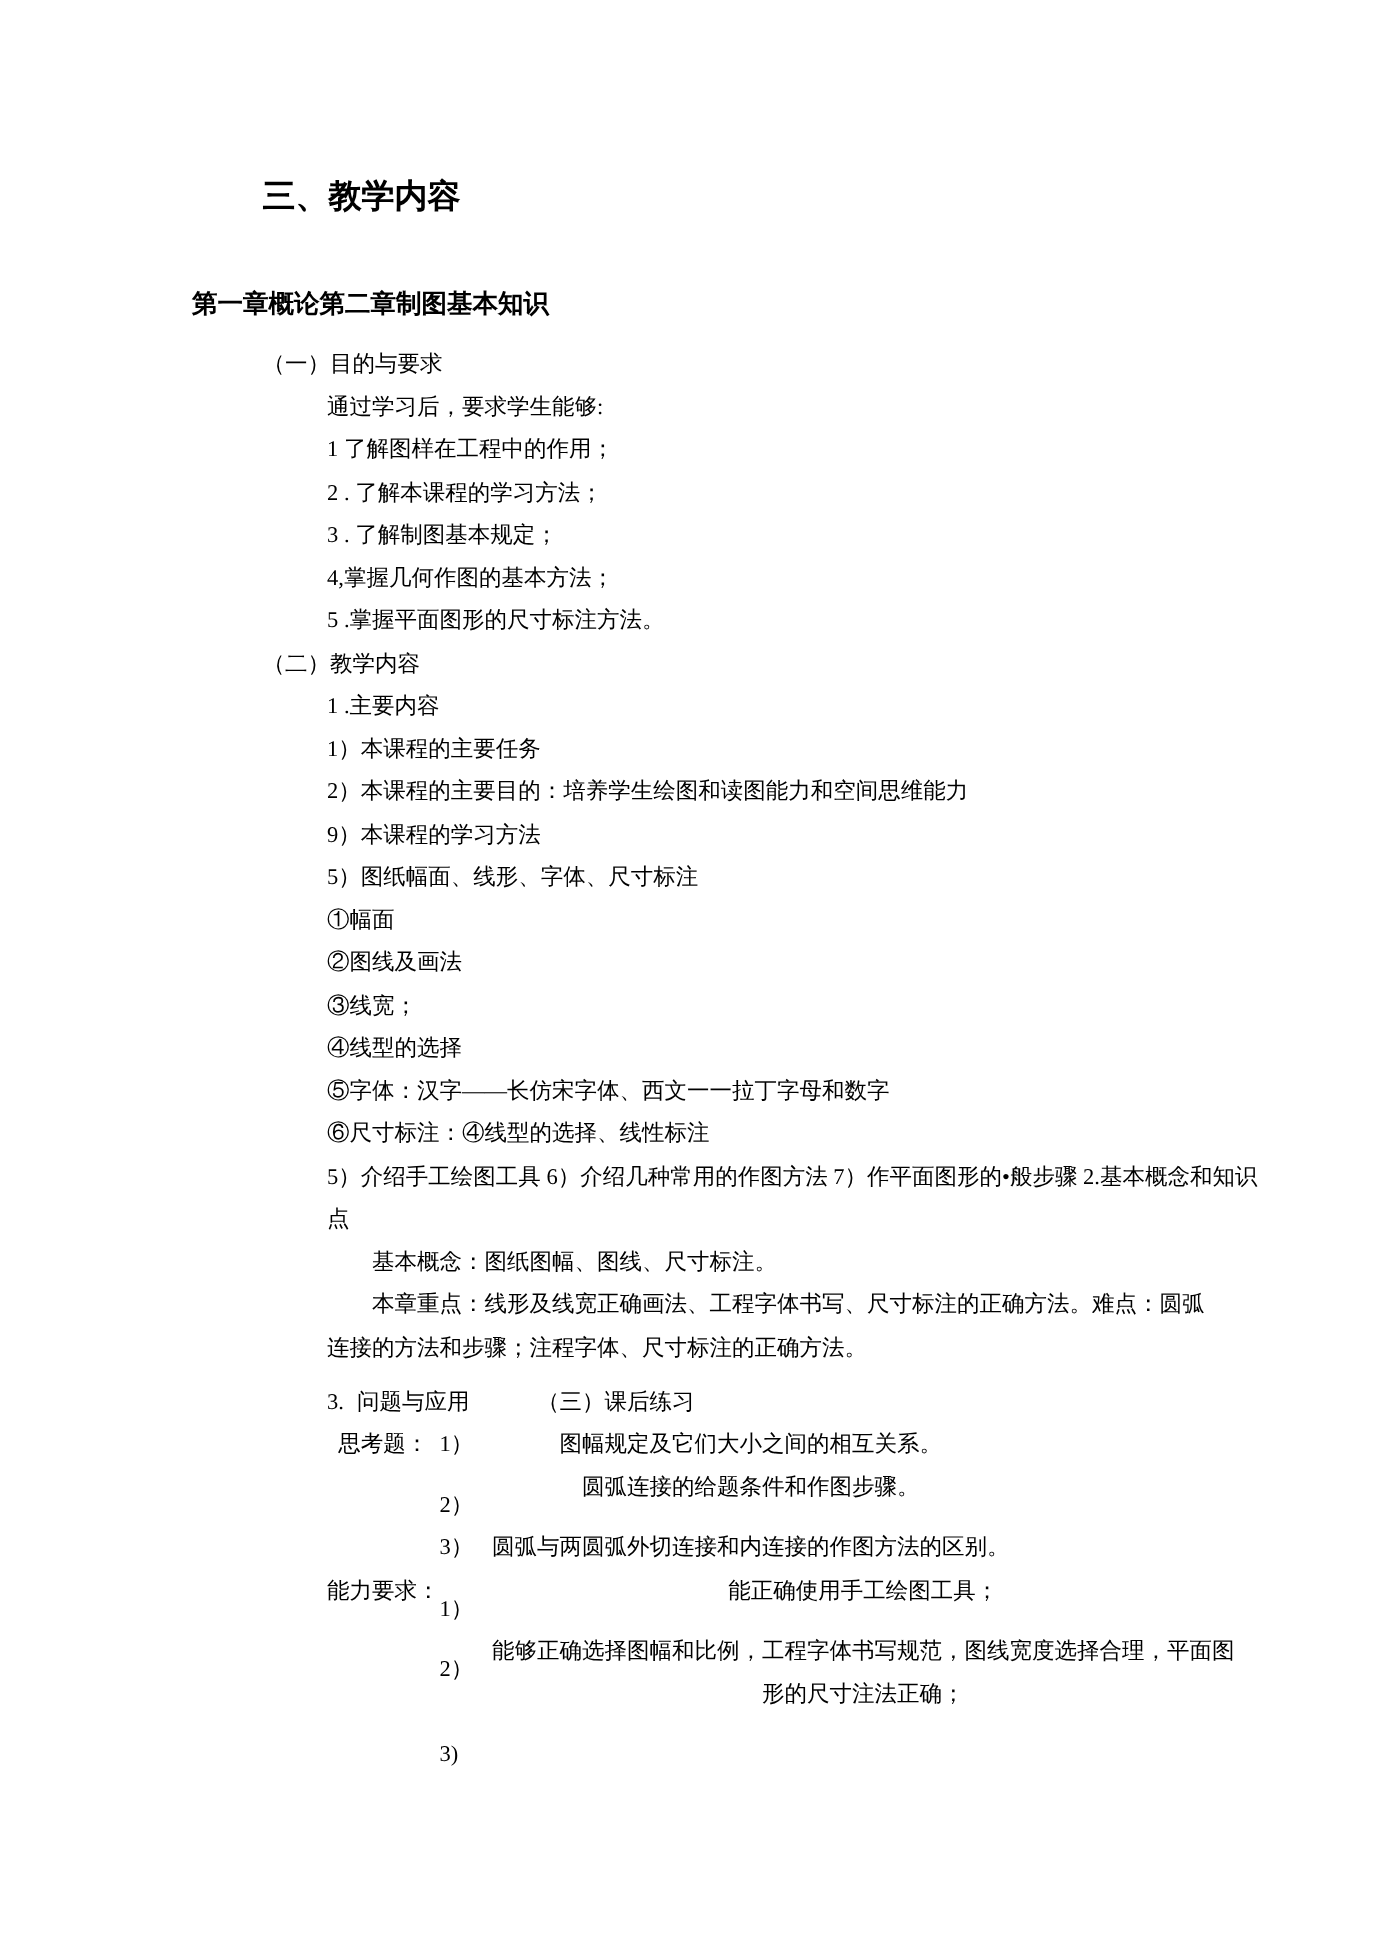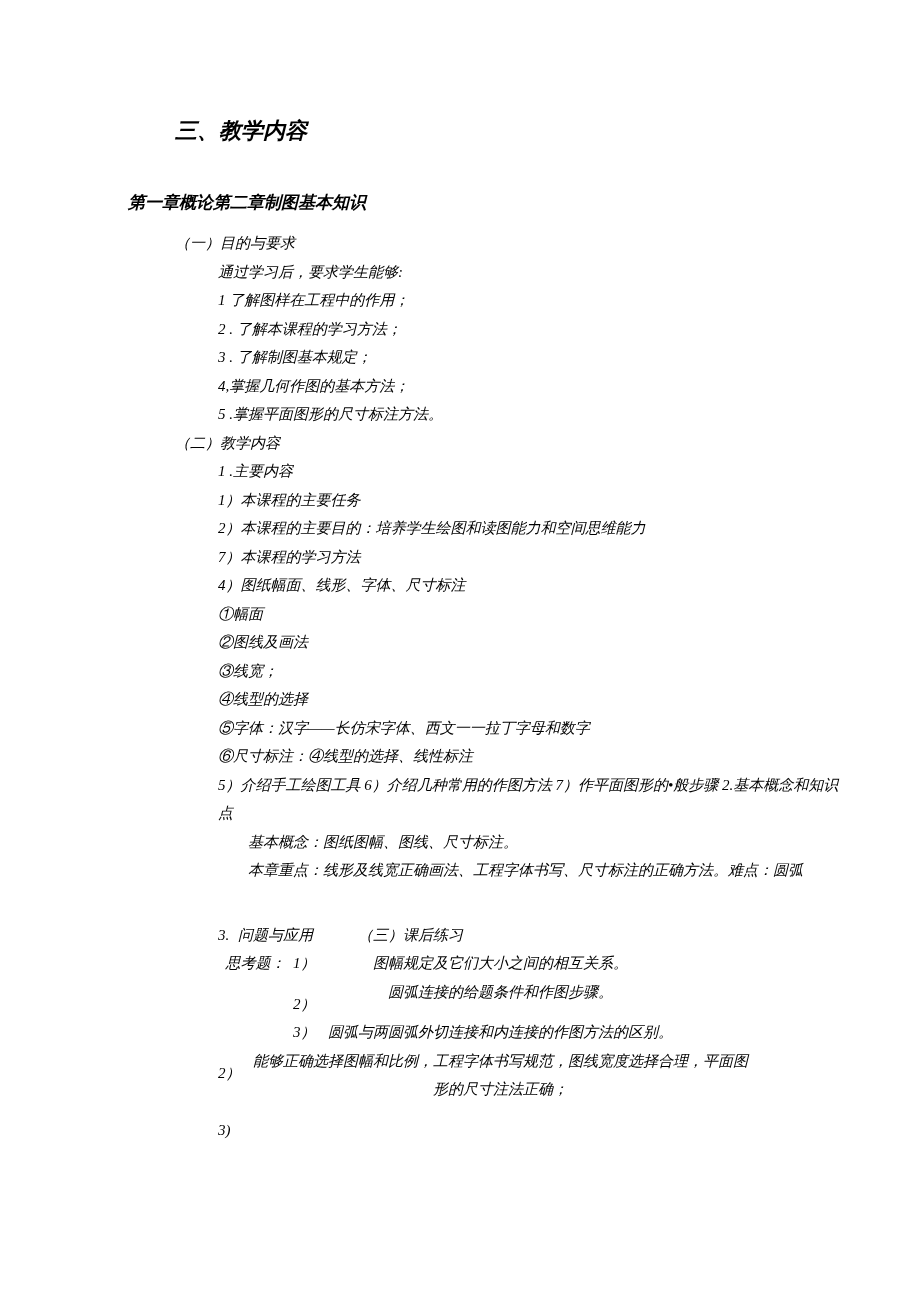--- a/index.html
+++ b/index.html
@@ -1,15 +1,15 @@
 <!DOCTYPE html>
 <html><head>
   <meta charset="utf-8">
   <style>
-    * { margin: 0; padding: 0; box-sizing: border-box; font-style: italic; }
+    * { margin: 0; padding: 0; box-sizing: border-box; }
     body {
       width: 920px;
       min-height: 1301px;
       background: #fff;
       font-family: "SimSun", "宋体", serif;
       color: #000;
       padding: 110px 0 0 0;
       font-size: 15px;
       line-height: 1.9;
     }
@@ -69,34 +69,35 @@
 <div class="p2">1 了解图样在工程中的作用；</div>
 <div class="p2">2  . 了解本课程的学习方法；</div>
 <div class="p2">3  . 了解制图基本规定；</div>
 <div class="p2">4,掌握几何作图的基本方法；</div>
 <div class="p2">5  .掌握平面图形的尺寸标注方法。</div>
 
 <div class="p1">（二）教学内容</div>
 <div class="p2">1  .主要内容</div>
 <div class="p2">1）本课程的主要任务</div>
 <div class="p2">2）本课程的主要目的：培养学生绘图和读图能力和空间思维能力</div>
-<div class="p2">7）本课程的学习方法</div>
-<div class="p2">4）图纸幅面、线形、字体、尺寸标注</div>
+<div class="p2">9）本课程的学习方法</div>
+<div class="p2">5）图纸幅面、线形、字体、尺寸标注</div>
 <div class="p2">①幅面</div>
 <div class="p2">②图线及画法</div>
 <div class="p2">③线宽；</div>
 <div class="p2">④线型的选择</div>
 <div class="p2">⑤字体：汉字——长仿宋字体、西文一一拉丁字母和数字</div>
 <div class="p2">⑥尺寸标注：④线型的选择、线性标注</div>
 <div class="p3">5）介绍手工绘图工具 6）介绍几种常用的作图方法 7）作平面图形的•般步骤 2.基本概念和知识点</div>
 
 <div class="p2" style="text-indent: 30px;">基本概念：图纸图幅、图线、尺寸标注。</div>
 <div class="p3" style="text-indent: 30px;">本章重点：线形及线宽正确画法、工程字体书写、尺寸标注的正确方法。难点：圆弧</div>
 
 <div class="overlap">
+  <span class="front">连接的方法和步骤；注程字体、尺寸标注的正确方法。</span>
 </div>
 
 <div class="row3">
   <span class="c1">3.</span>
   <span class="c2">问题与应用</span>
   <span>（三）课后练习</span>
 </div>
 
 <table class="table1">
   <tbody>
@@ -113,20 +114,25 @@
   <tr>
     <td></td>
     <td class="num">3）</td>
     <td class="txt">圆弧与两圆弧外切连接和内连接的作图方法的区别。</td>
   </tr>
 </tbody>
   </table>
 
 <table class="table1">
   <tbody>
+      <tr>
+    <td class="lbl">能力要求：</td>
+    <td class="num num-offset">1）</td>
+    <td class="txt">能正确使用手工绘图工具；</td>
+  </tr>
   <tr>
     <td></td>
     <td class="num num-offset">2）</td>
     <td class="txt">能够正确选择图幅和比例，工程字体书写规范，图线宽度选择合理，平面图形的尺寸注法正确；</td>
   </tr>
   <tr>
     <td></td>
     <td class="num num-offset">3)</td>
     <td class="txt"></td>
   </tr>

